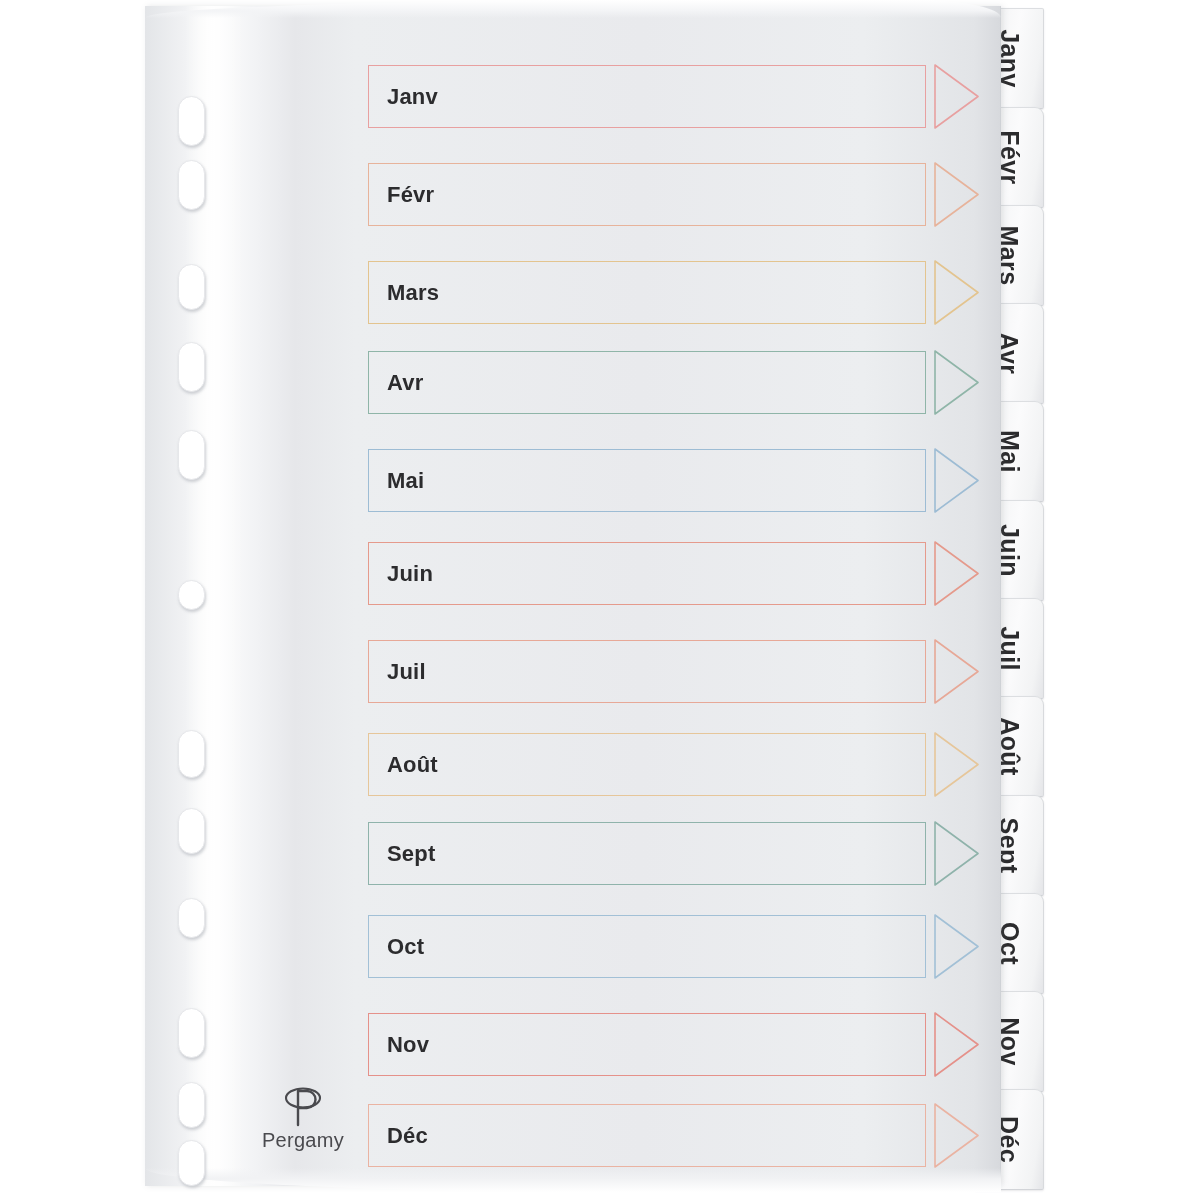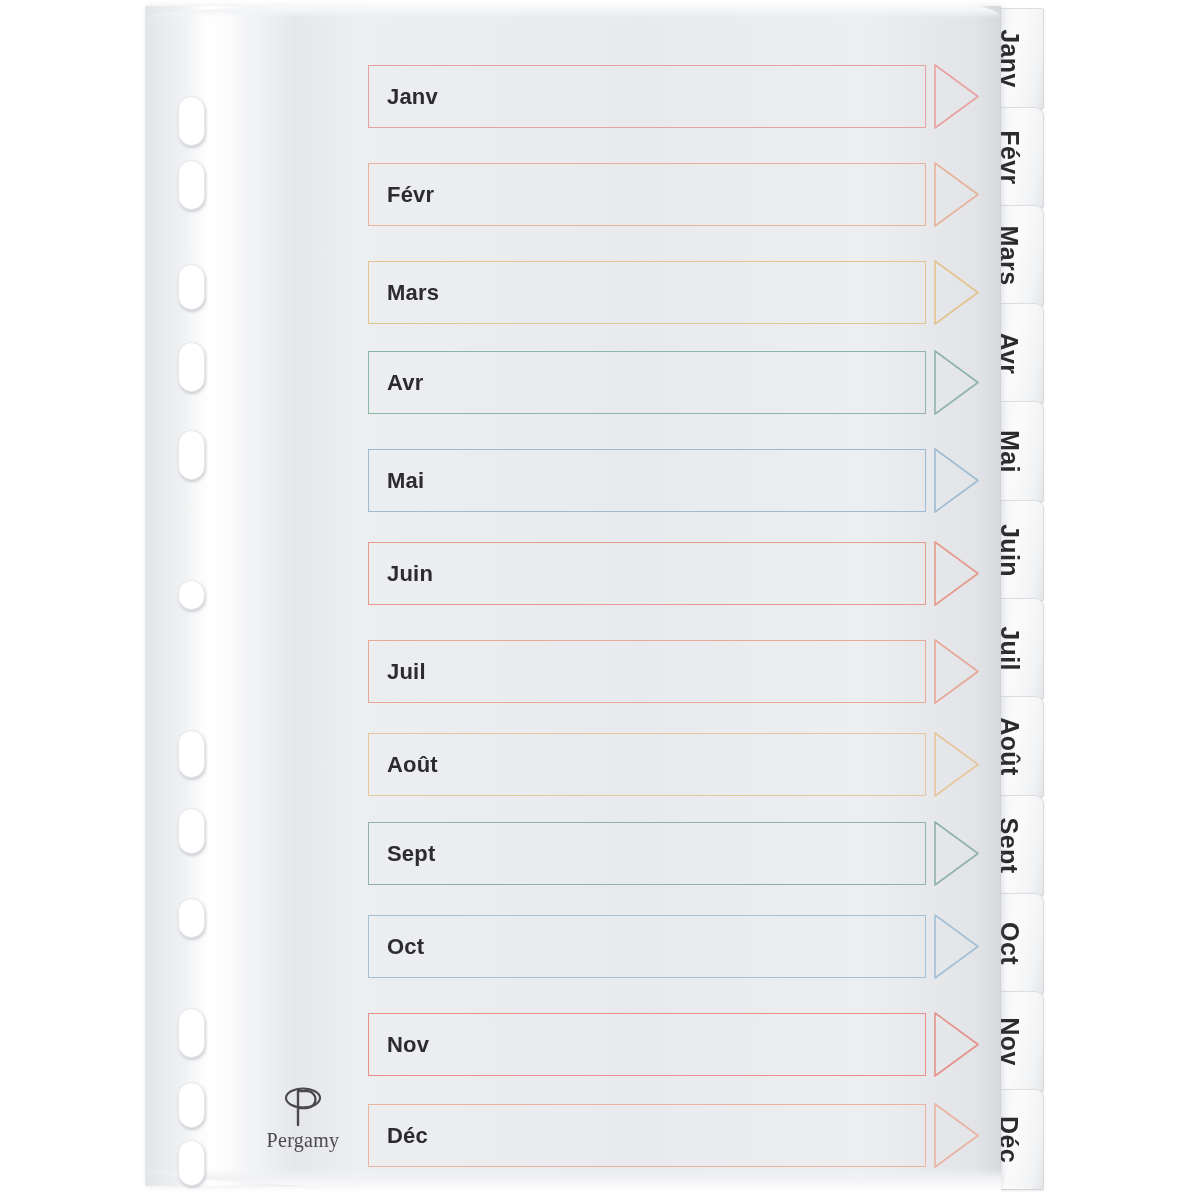--- a/index.html
+++ b/index.html
@@ -145,21 +145,21 @@
     position:absolute;
     left:248px;top:1085px;
     width:110px;height:72px;
     display:flex;flex-direction:column;align-items:center;
   }
   .logo-mark{width:52px;height:42px;}
   .logo-word{
     margin-top:2px;
     font-size:20px;
     color:#4a4a4e;
-    font-family:Liberation Serif, serif;
+    font-family:Liberation Sans, sans-serif;
     letter-spacing:0.3px;
   }
 </style>
 </head>
 <body>
 
 <div id="stage">
 
   <div class="tab-stack" id="tabStack">
       <div class="tab" style="top: 0px; height: 99px;">

